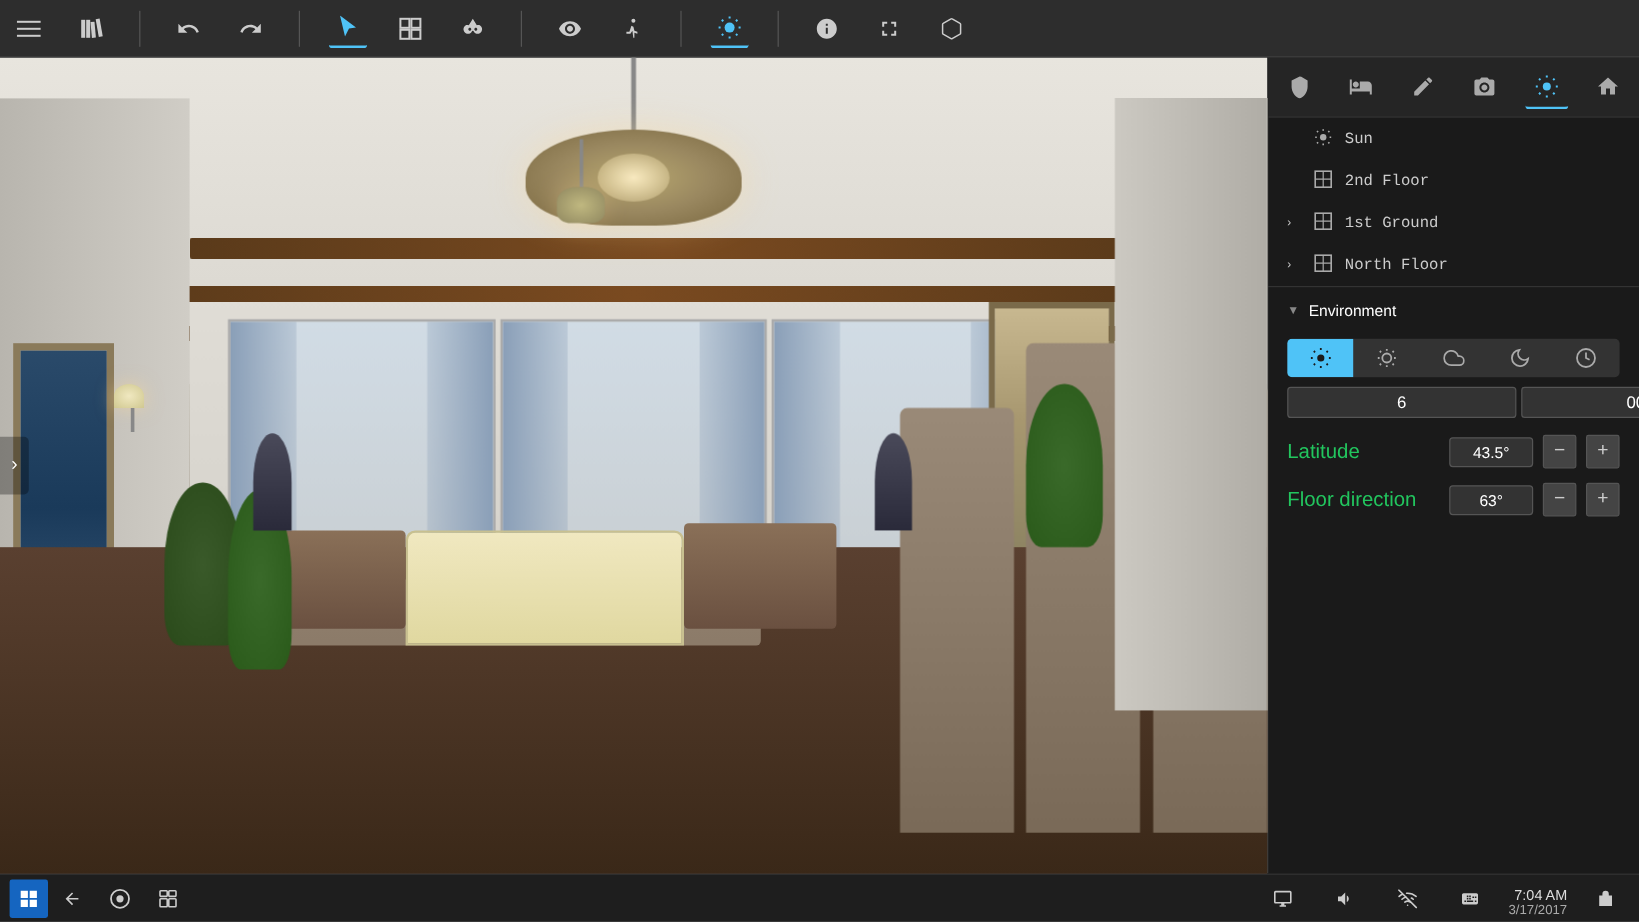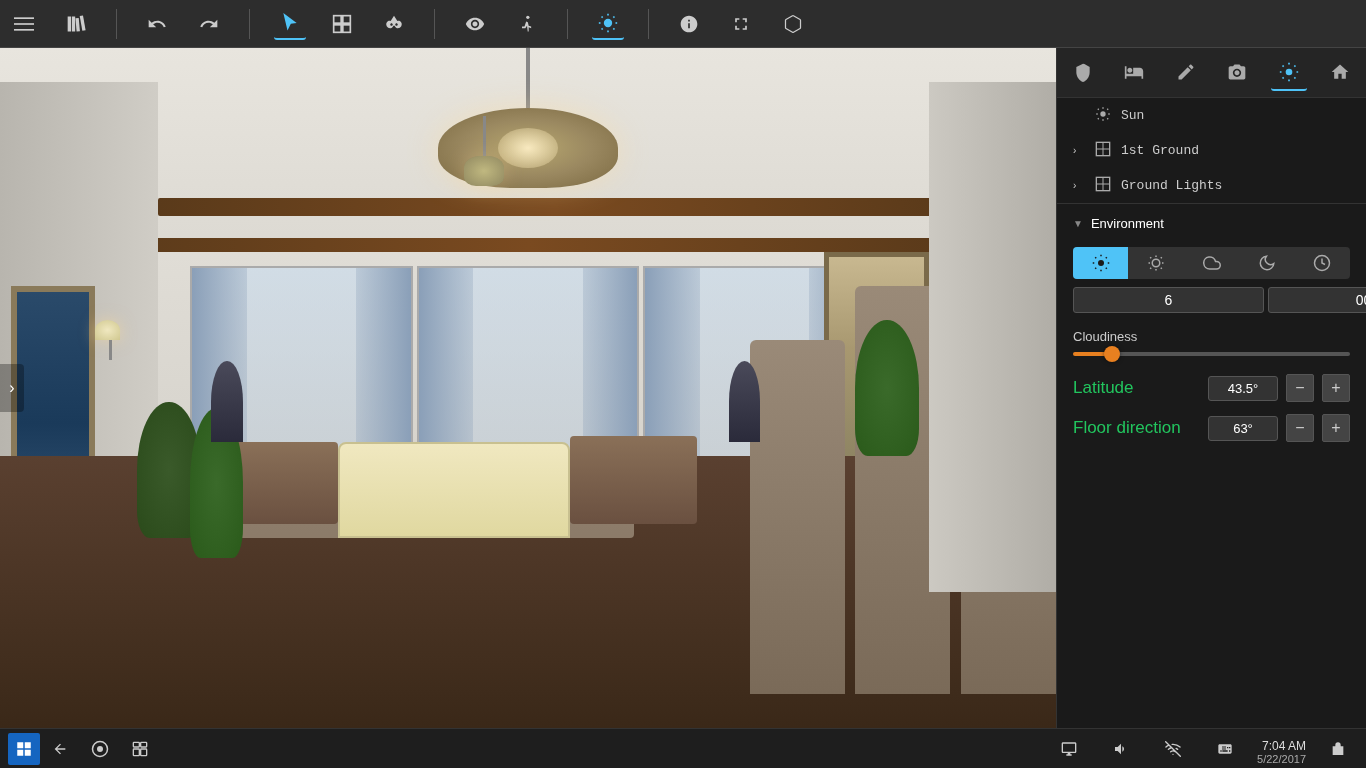--- a/index.html
+++ b/index.html
@@ -610,20 +610,31 @@
         <span class="expand-arrow"></span>
         <span class="item-icon">
           <svg width="16" height="16" viewBox="0 0 24 24" fill="#aaa">
               <circle cx="12" cy="12" r="4"></circle>
               <path d="M12 2v2M12 20v2M4.22 4.22l1.42 1.42M18.36 18.36l1.42 1.42M2 12h2M20 12h2M4.22 19.78l1.42-1.42M18.36 5.64l1.42-1.42" stroke="#aaa" stroke-width="2" fill="none"></path>
             </svg>
         </span>
         <span class="item-label">Sun</span>
       </div>
 
+      <div class="light-item">
+        <span class="expand-arrow"></span>
+        <span class="item-icon">
+          <svg width="16" height="16" viewBox="0 0 24 24" fill="#aaa">
+              <rect x="2" y="2" width="20" height="20" fill="none" stroke="#aaa" stroke-width="2"></rect>
+              <line x1="2" y1="12" x2="22" y2="12" stroke="#aaa" stroke-width="1.5"></line>
+              <line x1="12" y1="2" x2="12" y2="22" stroke="#aaa" stroke-width="1.5"></line>
+            </svg>
+        </span>
+        <span class="item-label">2nd Floor</span>
+      </div>
 
       <div class="light-item">
         <span class="expand-arrow" style="color:#ccc;">›</span>
         <span class="item-icon">
           <svg width="16" height="16" viewBox="0 0 24 24" fill="#aaa">
               <rect x="2" y="2" width="20" height="20" fill="none" stroke="#aaa" stroke-width="2"></rect>
               <line x1="2" y1="12" x2="22" y2="12" stroke="#aaa" stroke-width="1.5"></line>
               <line x1="12" y1="2" x2="12" y2="22" stroke="#aaa" stroke-width="1.5"></line>
             </svg>
         </span>
@@ -632,21 +643,21 @@
 
       <div class="light-item">
         <span class="expand-arrow" style="color:#ccc;">›</span>
         <span class="item-icon">
           <svg width="16" height="16" viewBox="0 0 24 24" fill="#aaa">
               <rect x="2" y="2" width="20" height="20" fill="none" stroke="#aaa" stroke-width="2"></rect>
               <line x1="2" y1="12" x2="22" y2="12" stroke="#aaa" stroke-width="1.5"></line>
               <line x1="12" y1="2" x2="12" y2="22" stroke="#aaa" stroke-width="1.5"></line>
             </svg>
         </span>
-        <span class="item-label">Ground Lights</span>
+        <span class="item-label">North Floor</span>
       </div>
 
       <div class="env-section">
         <div class="env-header">
           <span class="collapse-icon">▼</span>
           <span>Environment</span>
         </div>
 
         <div class="tod-buttons">
           <button class="tod-btn active">
@@ -678,26 +689,20 @@
               </svg>
           </button>
         </div>
 
         <div class="time-inputs">
           <input class="time-input" type="text" value="6" style="">
           <input class="time-input" type="text" value="00" style="">
 
         </div>
 
-        <div class="cloudiness-section">
-          <div class="cloudiness-label">Cloudiness</div>
-          <div class="slider-track">
-            <div class="slider-thumb"></div>
-          </div>
-        </div>
 
         <div class="param-row">
           <span class="param-label">Latitude</span>
           <input class="param-input" type="text" value="43.5°" style="">
           <button class="param-btn">−</button>
           <button class="param-btn">+</button>
         </div>
 
         <div class="param-row">
           <span class="param-label">Floor direction</span>
@@ -752,21 +757,21 @@
           <path d="M1 1l22 22M16.72 11.06A10.94 10.94 0 0 1 19 12.55M5 12.55a10.94 10.94 0 0 1 5.17-2.8M10.71 5.05A16 16 0 0 1 22.56 9M1.42 9a15.91 15.91 0 0 1 4.7-2.88M8.53 16.11a6 6 0 0 1 6.95 0M12 20h.01" stroke="#ccc" stroke-width="2" fill="none" stroke-linecap="round"></path>
         </svg>
     </div>
     <div class="taskbar-btn">
       <svg width="16" height="16" viewBox="0 0 24 24" fill="#ccc">
           <path d="M20 5H4c-1.1 0-2 .9-2 2v10c0 1.1.9 2 2 2h16c1.1 0 2-.9 2-2V7c0-1.1-.9-2-2-2zm-9 3h2v2h-2V8zm0 3h2v2h-2v-2zM8 8h2v2H8V8zm0 3h2v2H8v-2zm-1 5H5v-2h2v2zm9 0H8v-2h8v2zm1-5h-2v-2h2v2zm0-3h-2V8h2v2zm3 8h-2v-2h2v2zm0-5h-2v-2h2v2zm0-3h-2V8h2v2z"></path>
         </svg>
     </div>
     <div style="text-align:right;">
       <div style="color:#ddd;font-size:12px;">7:04 AM</div>
-      <div style="color:#aaa;font-size:11px;">5/22/2017</div>
+      <div style="color:#aaa;font-size:11px;">3/17/2017</div>
     </div>
     <div class="taskbar-btn">
       <svg width="16" height="16" viewBox="0 0 24 24" fill="#ccc">
           <path d="M4 8h16v13H4zM8 8V6a4 4 0 0 1 8 0v2"></path>
         </svg>
     </div>
   </div>
 </div>
 
 </body></html>

